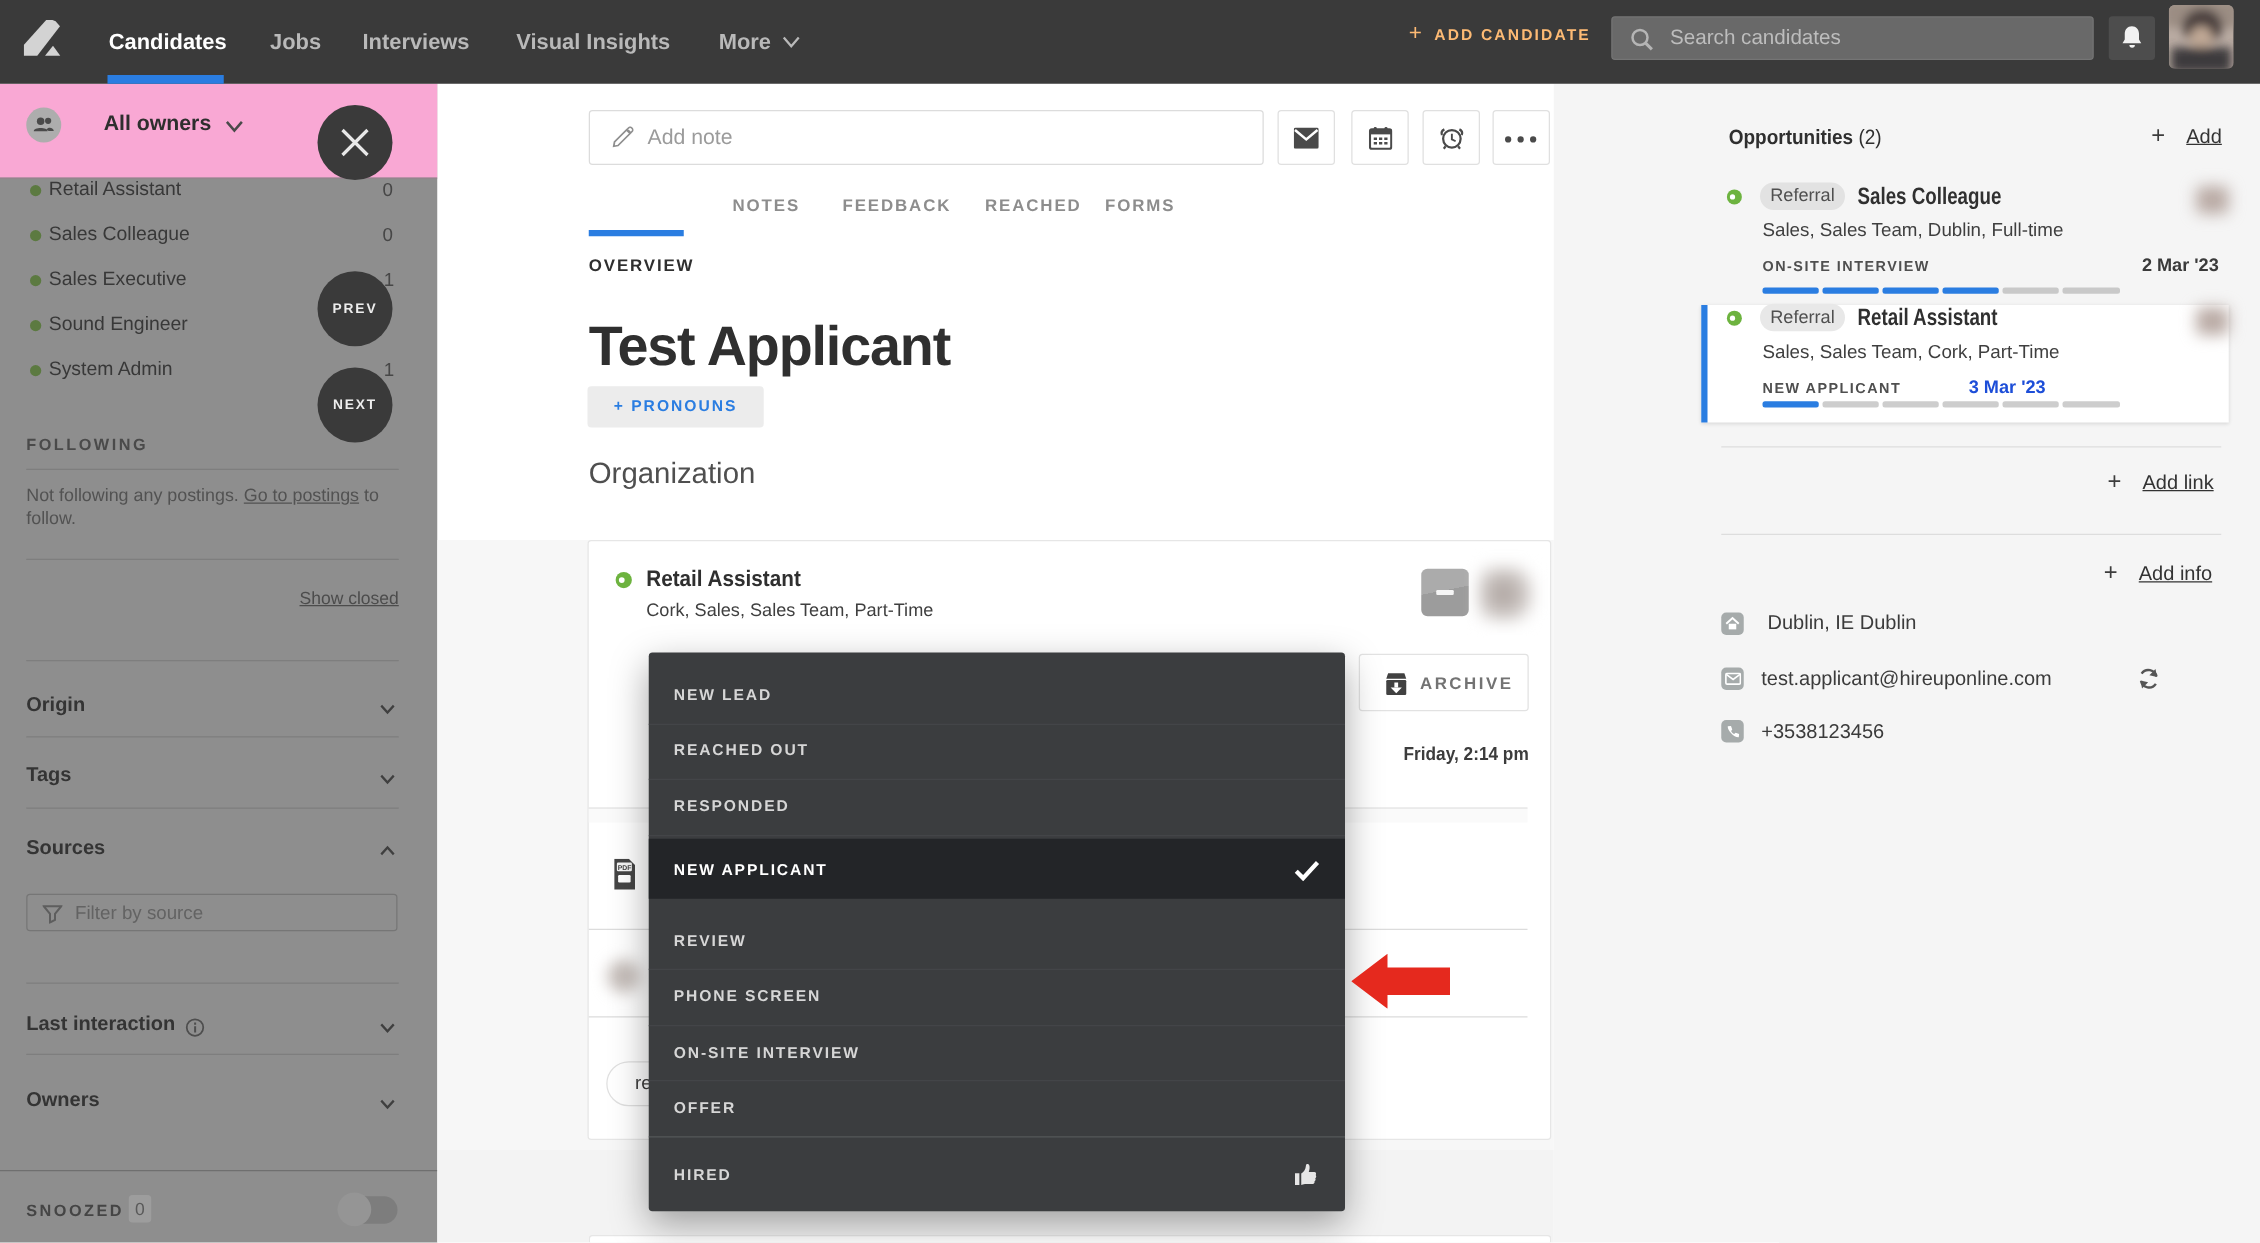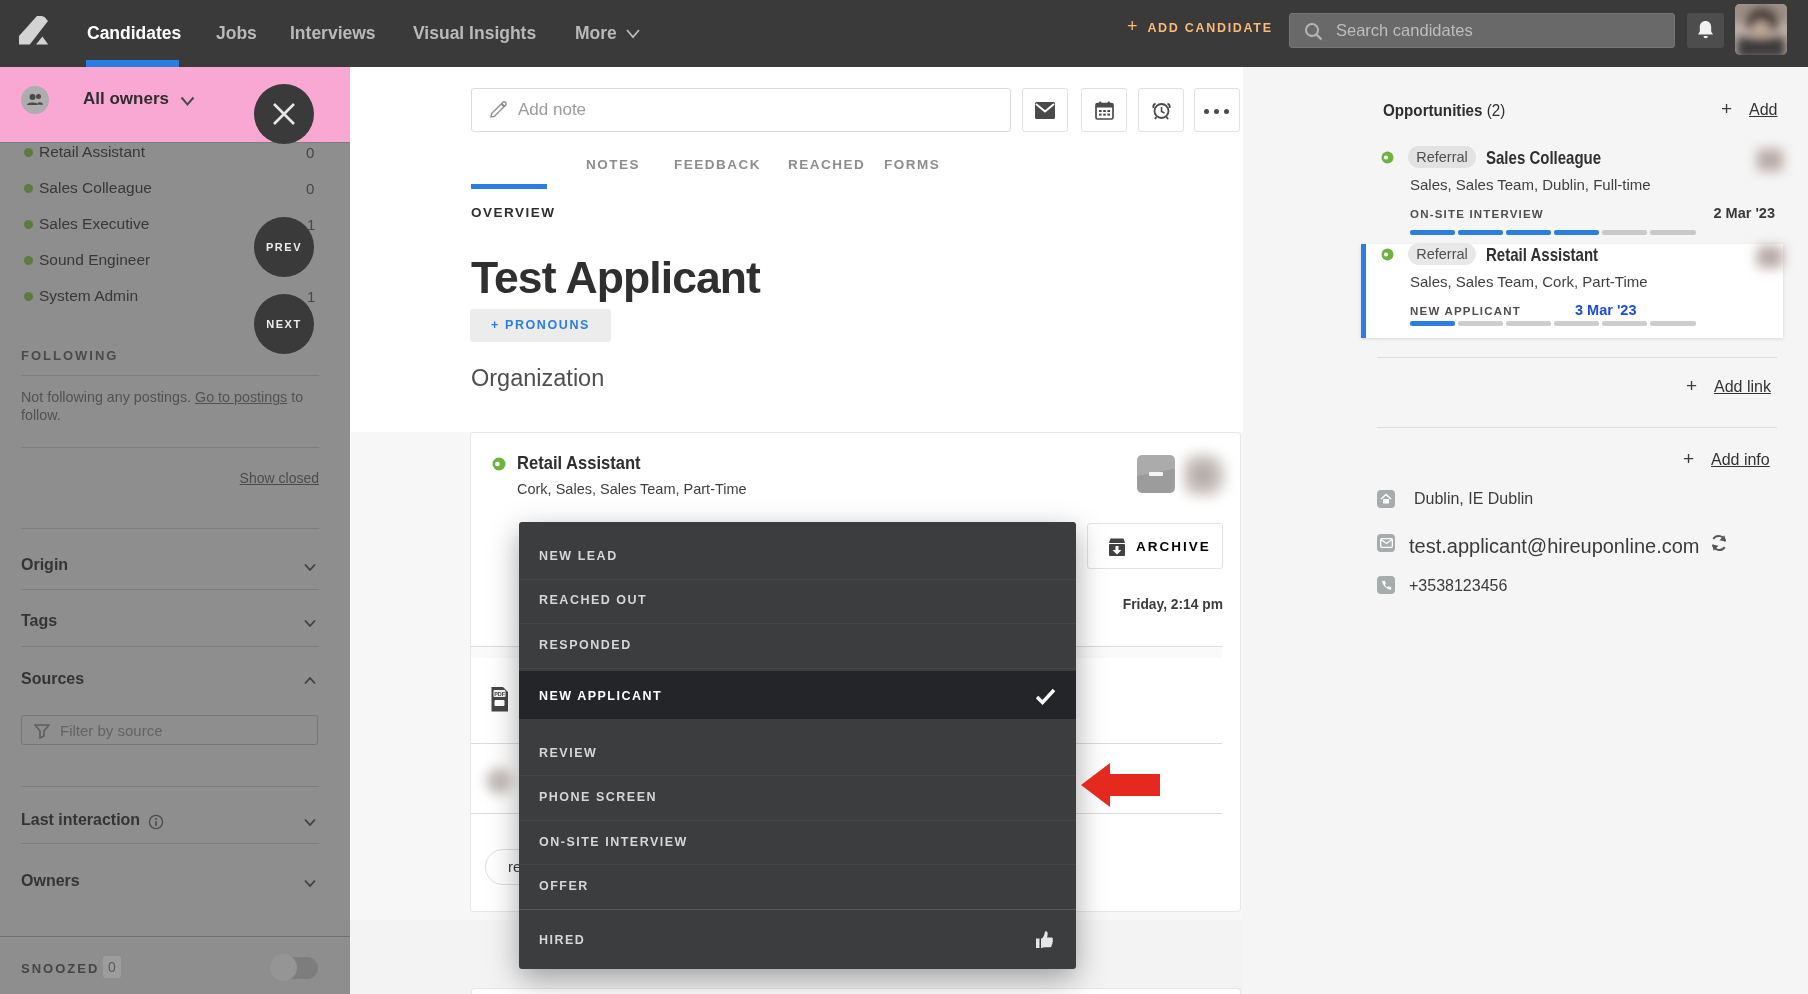--- a/index.html
+++ b/index.html
@@ -241,21 +241,21 @@
           <rect x="3" y="6" width="6" height="4.5" fill="#fff"></rect>
         </svg>
     </div>
     <div class="rp" style="left:171px;top:423px;font-size:16px;color:#3b3b3b">Dublin, IE Dublin</div>
     <div class="rp" style="left:134px;top:467px;width:18px;height:18px;background:#a6abab;border-radius:4px">
       <svg style="position:absolute;left:2.5px;top:4px" width="13" height="10" viewBox="0 0 13 10">
           <rect x="0.7" y="0.7" width="11.6" height="8.6" rx="1" fill="none" stroke="#fff" stroke-width="1.3"></rect>
           <path d="M1 1.5 L6.5 5.5 L12 1.5" stroke="#fff" stroke-width="1.3" fill="none"></path>
         </svg>
     </div>
-    <div class="rp" style="left:166px;top:468px;font-size:20px;color:#3b3b3b">test.applicant@hireuponline.com</div>
+    <div class="rp" style="left:166px;top:468px;font-size:16px;color:#3b3b3b">test.applicant@hireuponline.com</div>
     <svg class="rp" style="left:466px;top:466px" width="20" height="20" viewBox="0 0 20 20">
         <path d="M16.2 8.2 A6.6 6.6 0 0 0 4.3 5.9 M3.8 11.8 A6.6 6.6 0 0 0 15.7 14.1" fill="none" stroke="#555" stroke-width="1.9"></path>
         <path d="M15.4 2.2 L16.6 8.6 L10.5 7.2 Z" fill="#555"></path>
         <path d="M4.6 17.8 L3.4 11.4 L9.5 12.8 Z" fill="#555"></path>
       </svg>
     <div class="rp" style="left:134px;top:509px;width:18px;height:18px;background:#a6abab;border-radius:4px">
       <svg style="position:absolute;left:3.5px;top:3.5px" width="11" height="11" viewBox="0 0 11 11">
           <path d="M1.2 1 C0.8 4.5 6.5 10.2 10 9.8 L10.3 7.2 L7.5 6.2 L6.3 7.1 C5.2 6.7 4.3 5.8 3.9 4.7 L4.8 3.5 L3.8 0.7 Z" fill="#fff"></path>
         </svg>
     </div>
@@ -325,21 +325,21 @@
       <div class="abs" style="left:12px;top:17px;width:14px;height:4px;background:#f5f5f5;border-radius:1px"></div>
     </div>
     <div class="abs blur-sq" style="left:712px;top:20px;width:44px;height:44px;background:radial-gradient(circle at 45% 50%, #a99f9b 0%, #cfc9c6 55%, #fff 85%)"></div>
     <div class="abs" style="left:616px;top:90px;width:136px;height:46px;background:#fff;border:1px solid #e2e2e2;border-radius:3px">
       <svg class="abs" style="left:19px;top:13px" width="20" height="20" viewBox="0 0 20 20">
           <path d="M2 6 L3.5 1.5 L16.5 1.5 L18 6 Z" fill="#414141"></path>
           <rect x="2" y="7" width="16" height="12" rx="1" fill="#414141"></rect>
           <rect x="8.5" y="9" width="3" height="4" fill="#fff"></rect>
           <path d="M5.5 13 L14.5 13 L10 17.5 Z" fill="#fff"></path>
         </svg>
-      <span class="abs" style="left:48px;top:15px;font-size:13.5px;font-weight:bold;letter-spacing:2px;color:#000000">ARCHIVE</span>
+      <span class="abs" style="left:48px;top:15px;font-size:13.5px;font-weight:bold;letter-spacing:2px;color:#737373">ARCHIVE</span>
     </div>
     <div class="abs" style="left:450px;top:162px;width:302px;text-align:right;font-size:15px;font-weight:bold;color:#3c3c3c;transform:scaleX(0.92);transform-origin:100% 0">Friday, 2:14 pm</div>
     <div class="abs" style="left:0;top:213px;width:751px;height:1px;background:#dcdcdc"></div>
     <div class="abs" style="left:0;top:214px;width:751px;height:11px;background:#fafafa"></div>
     <svg class="abs" style="left:19px;top:254px" width="19" height="26" viewBox="0 0 19 26">
         <path d="M1.5 0 L13 0 L18 5 L18 24.5 L1.5 24.5 Z" fill="#454545"></path>
         <rect x="3.5" y="3" width="12" height="7" rx="1" fill="#fff" opacity="0.95"></rect>
         <text x="4.2" y="9" font-size="5.5" font-weight="bold" fill="#454545" font-family="Liberation Sans">PDF</text>
         <rect x="4.5" y="13" width="10" height="6" rx="1" fill="#fff"></rect>
       </svg>

